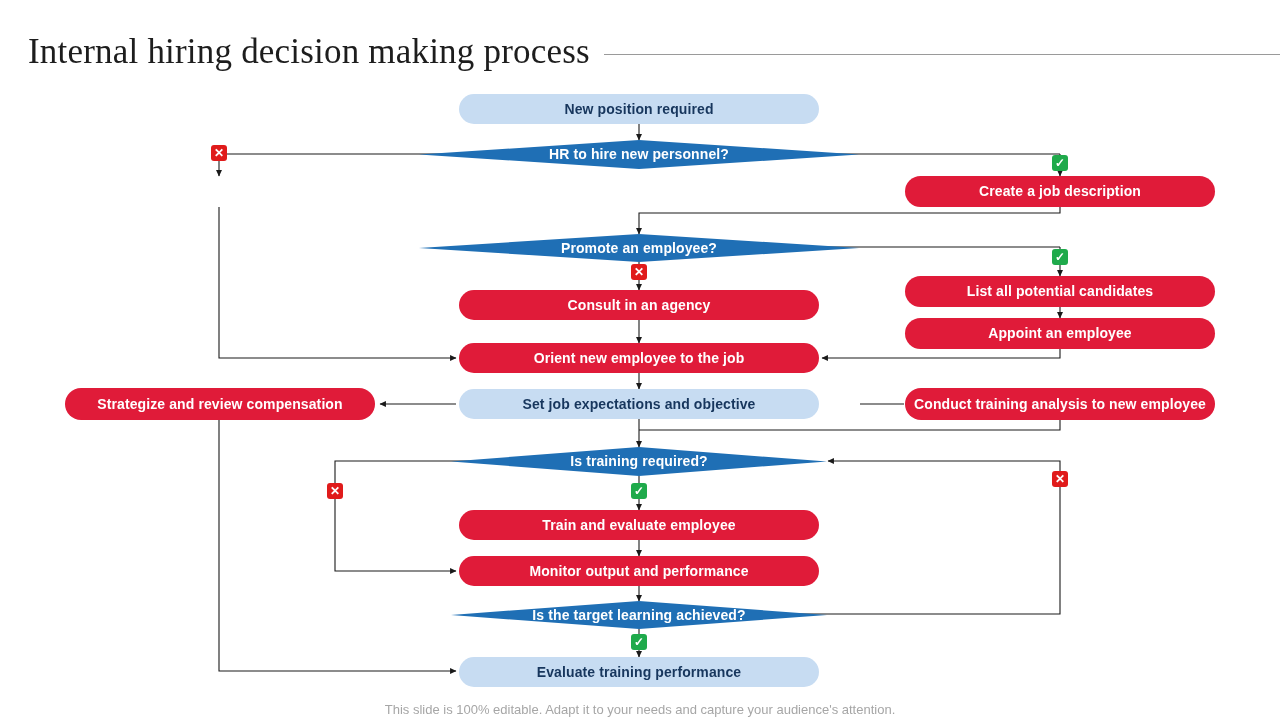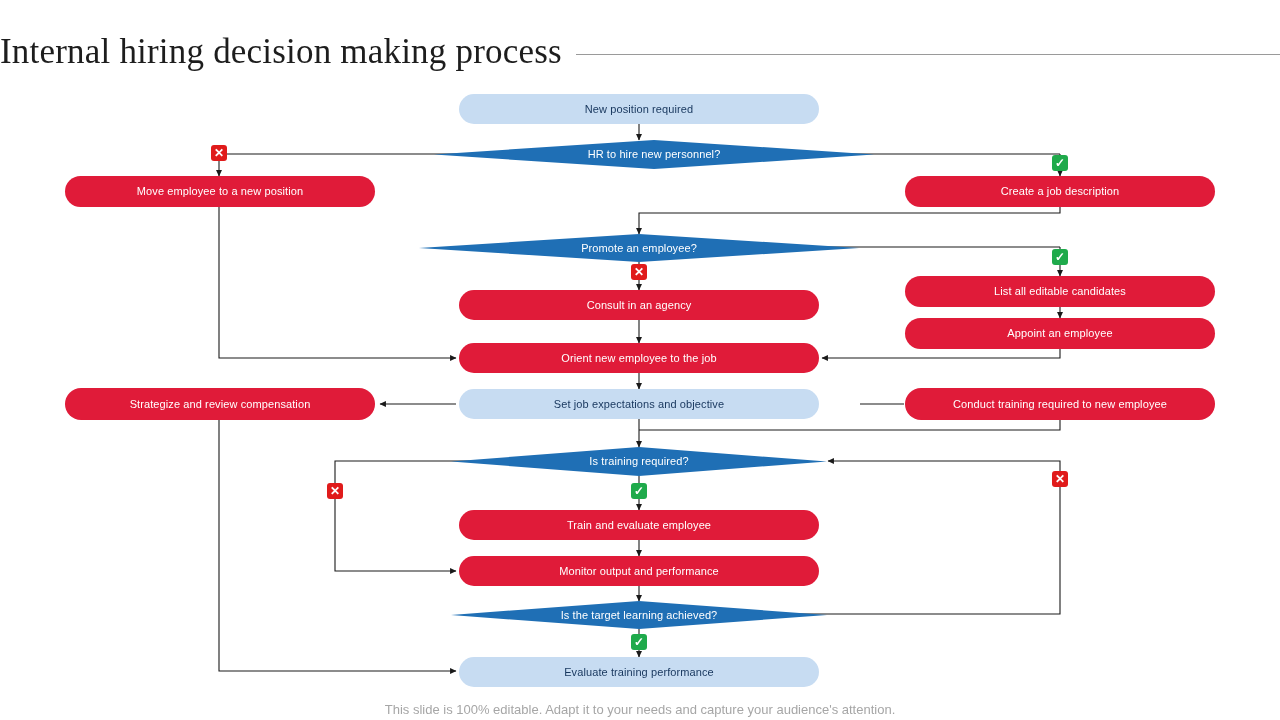--- a/index.html
+++ b/index.html
@@ -23,20 +23,21 @@
     width: 1280px; height: 48px;
     display: flex;
     align-items: center;
   }
   #page-title {
     font-family: "Liberation Serif", serif;
     font-size: 35px;
     font-weight: 400;
     color: #1d1d1d;
     white-space: nowrap;
+    padding-left: 28px;
     letter-spacing: .2px;
   }
   #title-rule {
     flex: 1 1 auto;
     height: 1px;
     background: #9a9a9a;
     margin-left: 14px;
     margin-right: 0px;
     margin-top: 4px;
   }
@@ -49,22 +50,22 @@
     pointer-events: none;
   }
 
   
   .node {
     position: absolute;
     display: flex;
     align-items: center;
     justify-content: center;
     text-align: center;
-    font-size: 11px;
-    font-weight: normal;
+    font-size: 14px;
+    font-weight: bold;
     letter-spacing: .1px;
     line-height: 1.15;
   }
   .node.pill {
     border-radius: 999px;
   }
   .node.red {
     background: #e01b39;
     color: #ffffff;
   }
@@ -179,64 +180,61 @@
       <path d="M800,614 L1060,614 L1060,461 L828,461" marker-end="url(#ah)"></path>
 
       <path d="M219,420 L219,671 L456,671" marker-end="url(#ah)"></path>
     </g>
   </svg>
 
   <div class="node pill blue-light" style="left:459px; top:94px; width:360px; height:30px;">
     <span>New position required</span>
   </div>
 
-  <div class="node diamond" style="left:434px; top:140px; width:440px; height:29px;">
+  <div class="node diamond" style="left:419px; top:140px; width:440px; height:29px;">
     <div class="dshape"></div>
     <span class="dlabel">HR to hire new personnel?</span>
   </div>
 
-  <div class="node pill red" style="left:65px; top:176px; width:310px; height:31px;">
-    <span>Move employee to a new position</span>
-  </div>
 
   <div class="node pill red" style="left:905px; top:176px; width:310px; height:31px;">
     <span>Create a job description</span>
   </div>
 
   <div class="node diamond" style="left:419px; top:234px; width:440px; height:28px;">
     <div class="dshape"></div>
     <span class="dlabel">Promote an employee?</span>
   </div>
 
   <div class="node pill red" style="left:459px; top:290px; width:360px; height:30px;">
     <span>Consult in an agency</span>
   </div>
 
   <div class="node pill red" style="left:905px; top:276px; width:310px; height:31px;">
-    <span>List all editable candidates</span>
+    <span>List all potential candidates</span>
   </div>
 
   <div class="node pill red" style="left:905px; top:318px; width:310px; height:31px;">
     <span>Appoint an employee</span>
   </div>
 
   <div class="node pill red" style="left:459px; top:343px; width:360px; height:30px;">
     <span>Orient new employee to the job</span>
   </div>
 
   <div class="node pill red" style="left:65px; top:388px; width:310px; height:32px;text-align:center;">
     <span>Strategize and review compensation</span>
   </div>
 
   <div class="node pill blue-light" style="left:459px; top:389px; width:360px; height:30px;text-align:right;">
     <span>Set job expectations and objective</span>
   </div>
 
   <div class="node pill red" style="left:905px; top:388px; width:310px; height:32px;">
-    <span>Conduct training required to new employee</span>
+    <span>Conduct training analysis to new employee</span>
   </div>
 
   <div class="node diamond" style="left:451px; top:447px; width:376px; height:29px;">
     <div class="dshape"></div>
     <span class="dlabel">Is training required?</span>
   </div>
 
   <div class="node pill red" style="left:459px; top:510px; width:360px; height:30px;">
     <span>Train and evaluate employee</span>
   </div>

